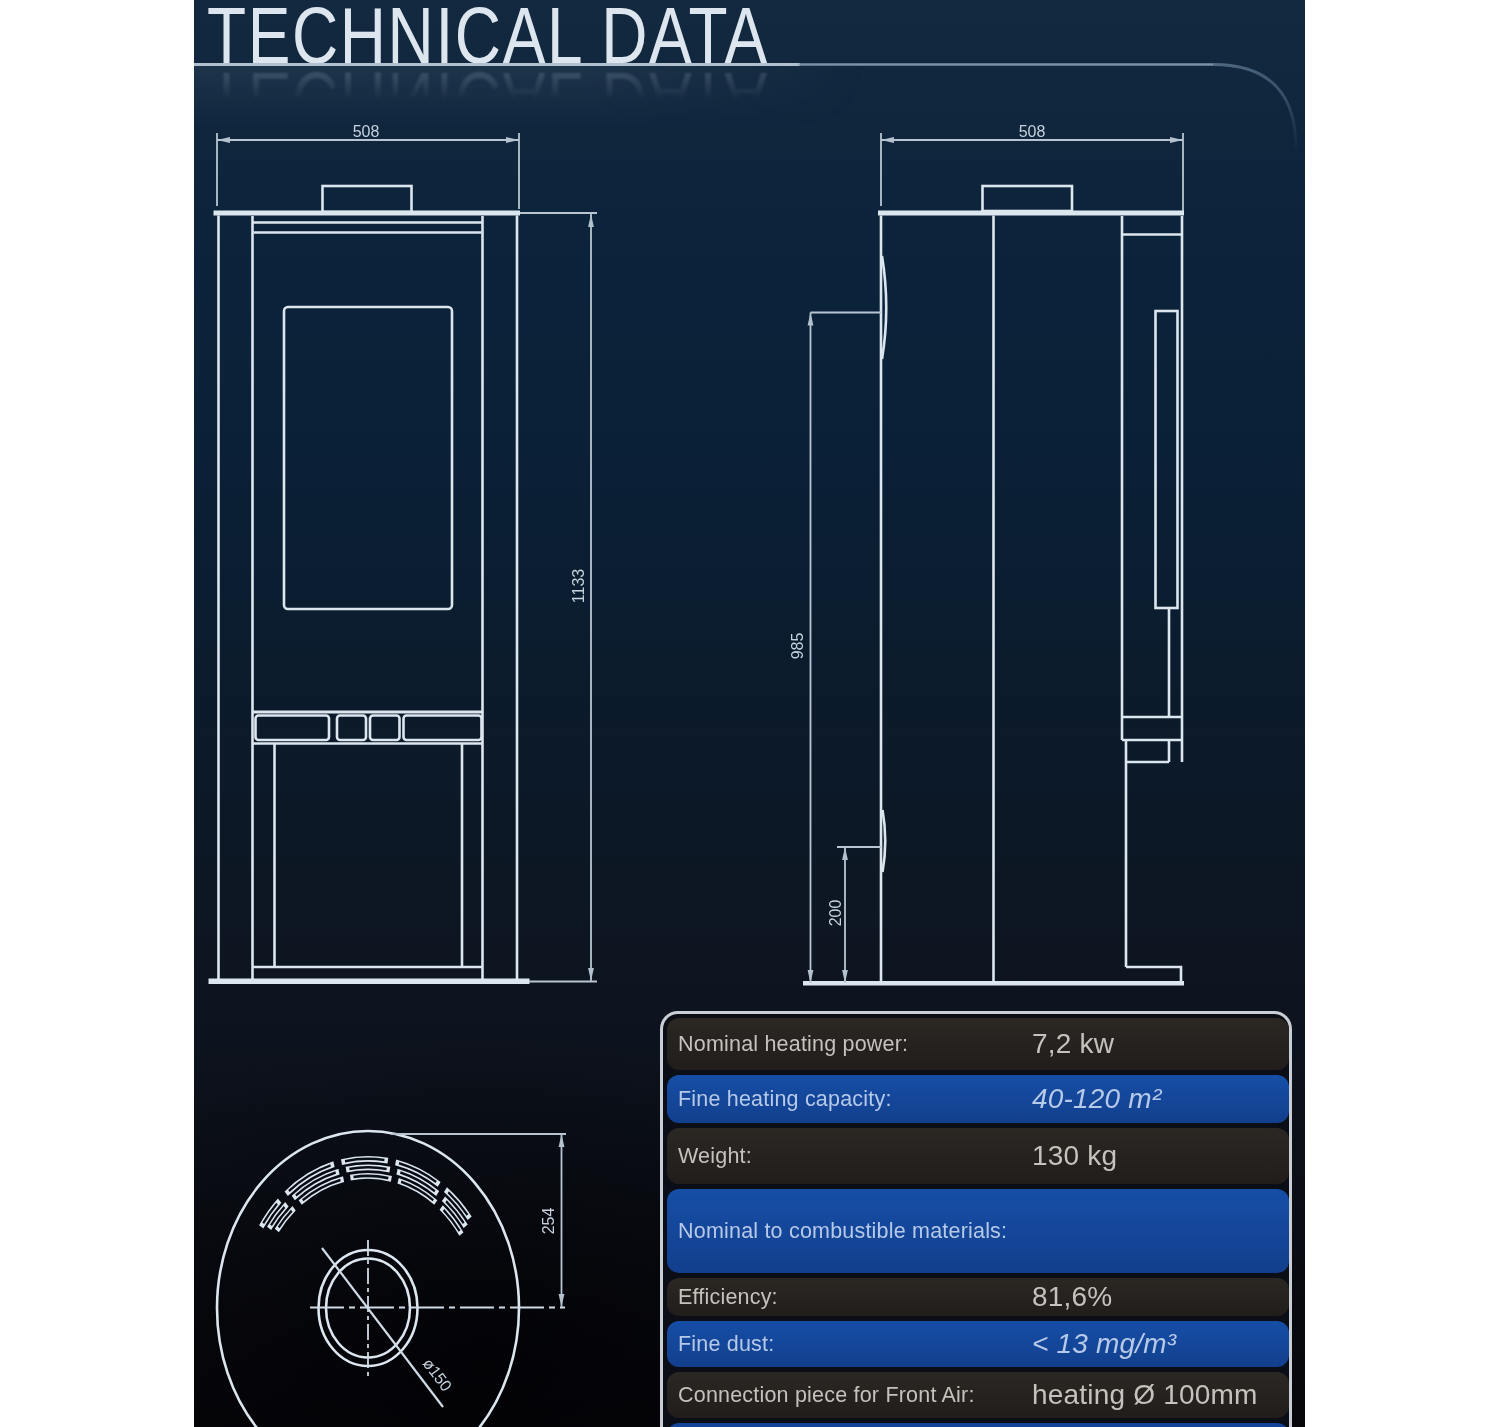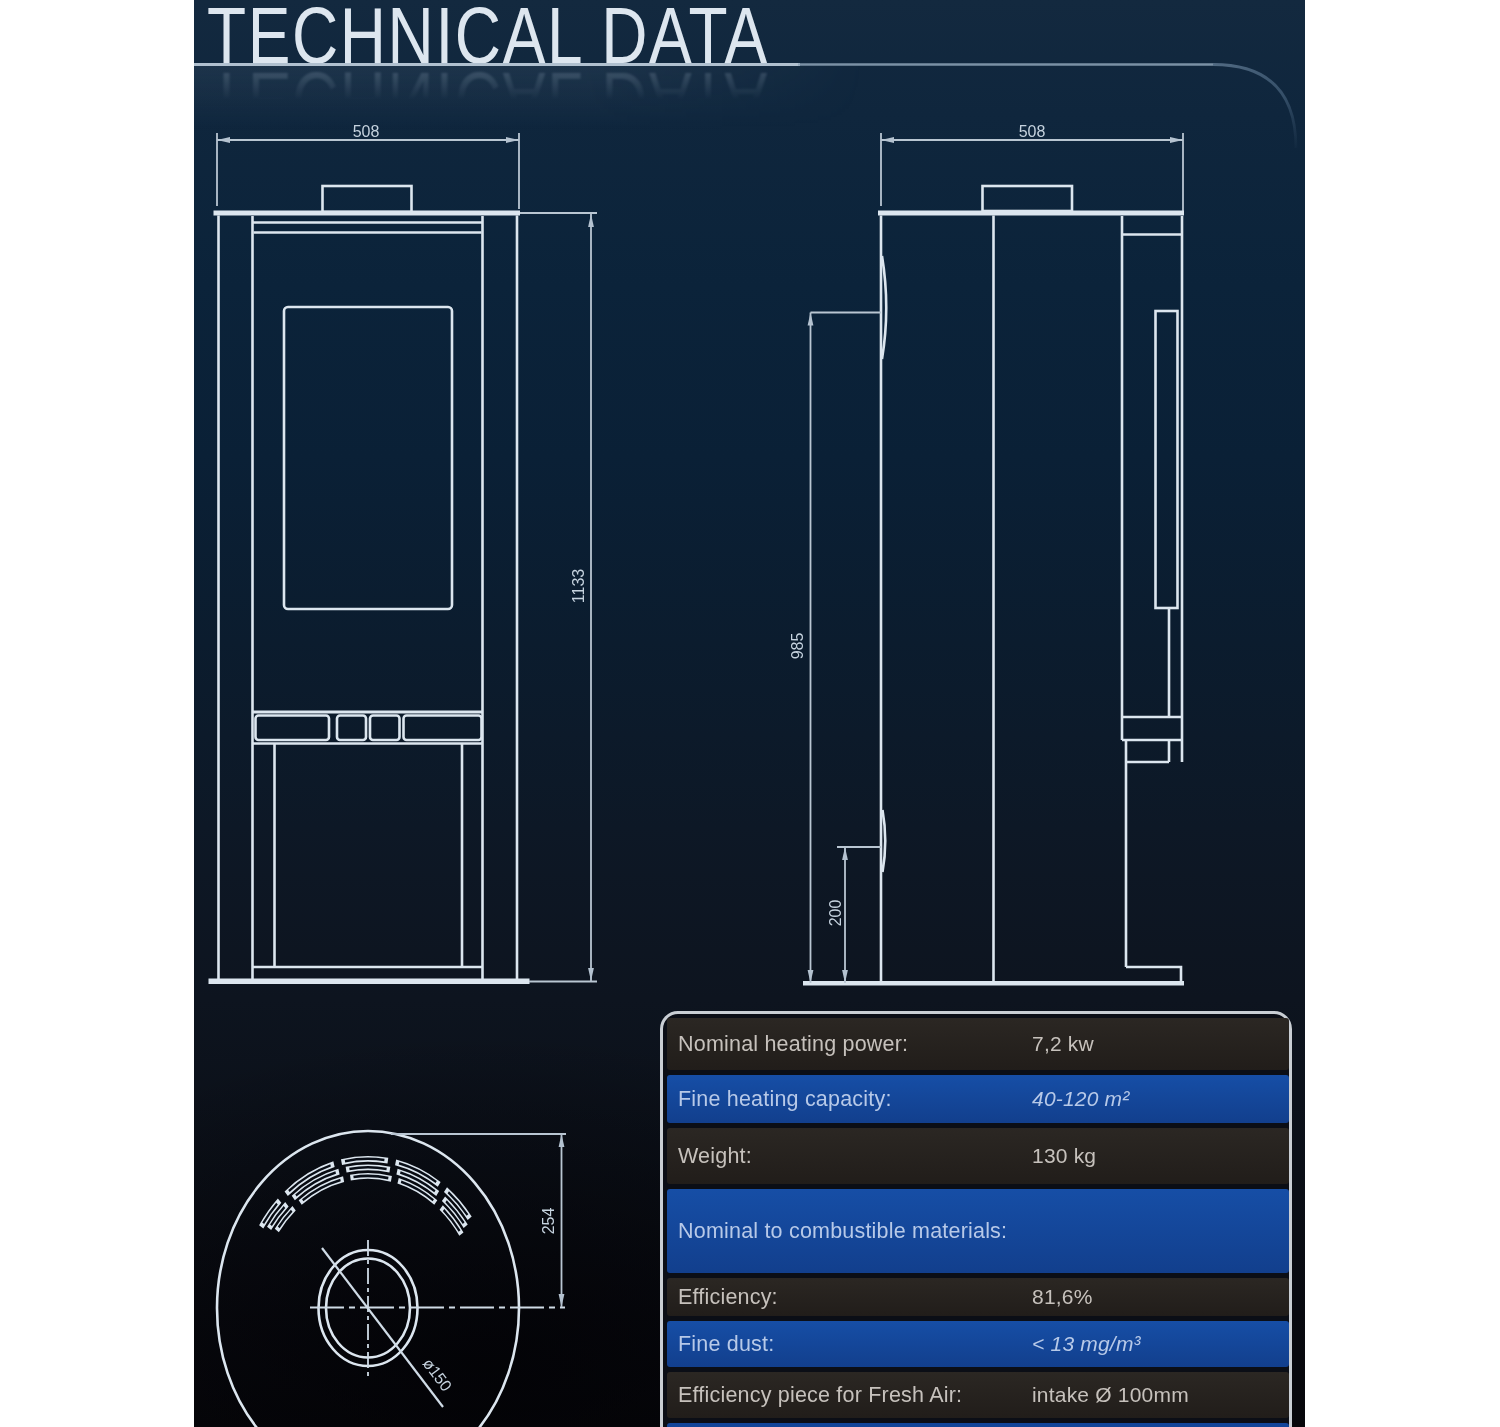--- a/index.html
+++ b/index.html
@@ -18,28 +18,28 @@
      -webkit-mask-image:linear-gradient(to top,rgba(255,255,255,0.9) 8%,rgba(255,255,255,0) 50%);
      mask-image:linear-gradient(to top,rgba(255,255,255,0.9) 8%,rgba(255,255,255,0) 50%);}
   #underglow{position:absolute;left:194px;top:66px;width:700px;height:64px;
      background:linear-gradient(180deg,rgba(160,185,210,0.09),rgba(160,185,210,0.0) 100%);
      -webkit-mask-image:linear-gradient(to right,#fff 55%,rgba(255,255,255,0) 96%);
      mask-image:linear-gradient(to right,#fff 55%,rgba(255,255,255,0) 96%);}
   table,div{box-sizing:border-box;}
   
   #tbl{position:absolute;left:660px;top:1011px;width:632px;height:500px;
       border:3px solid #c9ced4;border-radius:18px;background:#0b0e16;padding:4px 4px;}
-  .row{position:relative;border-radius:3px;margin-bottom:5px;width:622px;}
+  .row{position:relative;border-radius:12px;margin-bottom:5px;width:622px;}
   .rb{background:linear-gradient(180deg,#2b2723,#211d1a);} 
   .ru{background:linear-gradient(180deg,#164ea6,#123f8d);} 
   .lab{position:absolute;left:11px;top:50%;transform:translateY(-50%);
        font-size:21.5px;color:#c6c1bc;letter-spacing:0.2px;white-space:nowrap;}
   .ru .lab{color:#b7c9e8;}
   .val{position:absolute;left:365px;top:50%;transform:translateY(-50%);
-       font-size:21px;color:#c6c1bc;letter-spacing:0.2px;white-space:nowrap;}
+       font-size:28px;color:#c6c1bc;letter-spacing:0.2px;white-space:nowrap;}
   .ru .val{color:#b7c9e8;font-style:italic;}
   svg{position:absolute;left:0;top:0;}
   svg text{font-family:"Liberation Sans",sans-serif;}
 </style>
 </head>
 <body>
 
 <div id="dark"></div>
 
 <div id="vign"></div>
@@ -288,18 +288,18 @@
     <div class="lab">Efficiency:</div>
       <div class="val">81,6%</div>
   </div>
 
   <div class="row ru" style="height:46px">
     <div class="lab">Fine dust:</div>
       <div class="val">&lt; 13 mg/m³</div>
   </div>
 
   <div class="row rb" style="height:46px">
-    <div class="lab">Efficiency piece for Fresh Air:</div>
-      <div class="val">intake Ø 100mm</div>
+    <div class="lab">Connection piece for Front Air:</div>
+      <div class="val">heating Ø 100mm</div>
   </div>
 
   <div class="row" style="height:40px;background:linear-gradient(180deg,#12459a,#0f3c8a)"></div>
 </div>
 
 </body></html>

